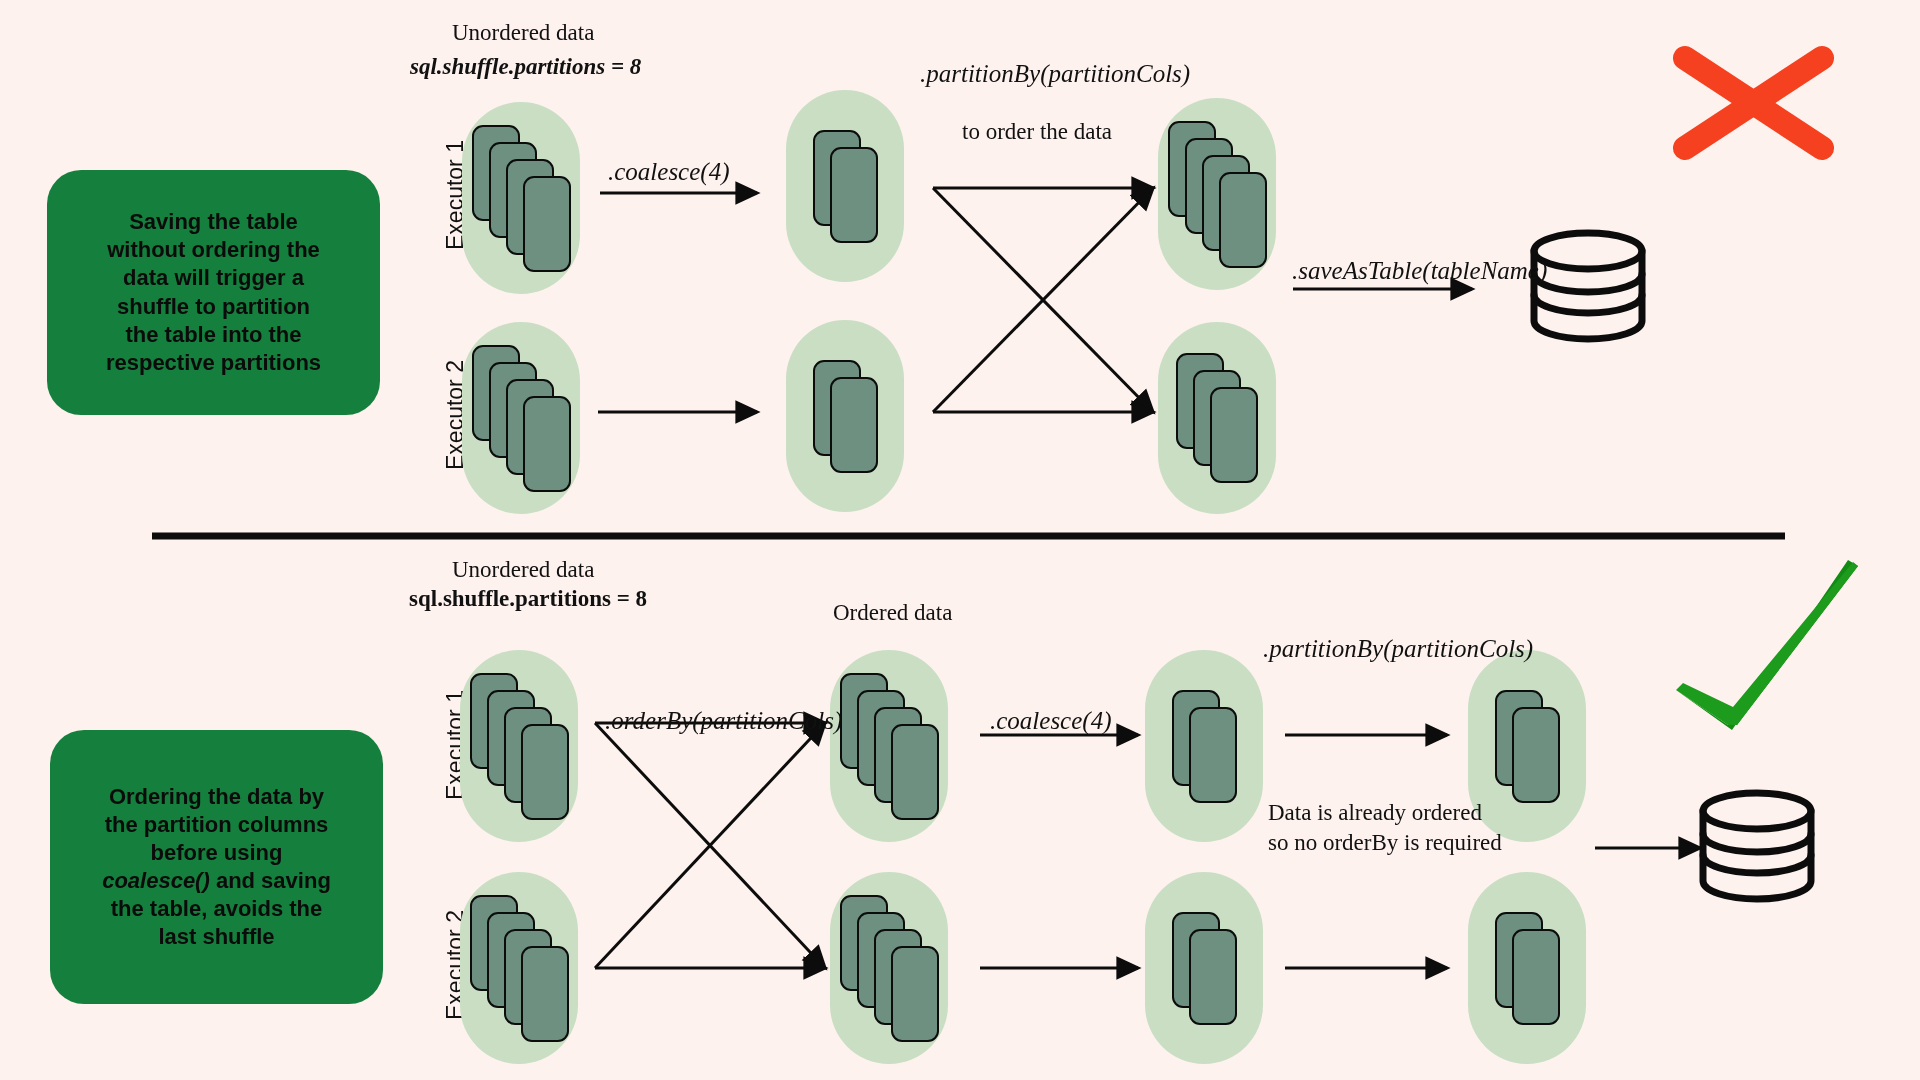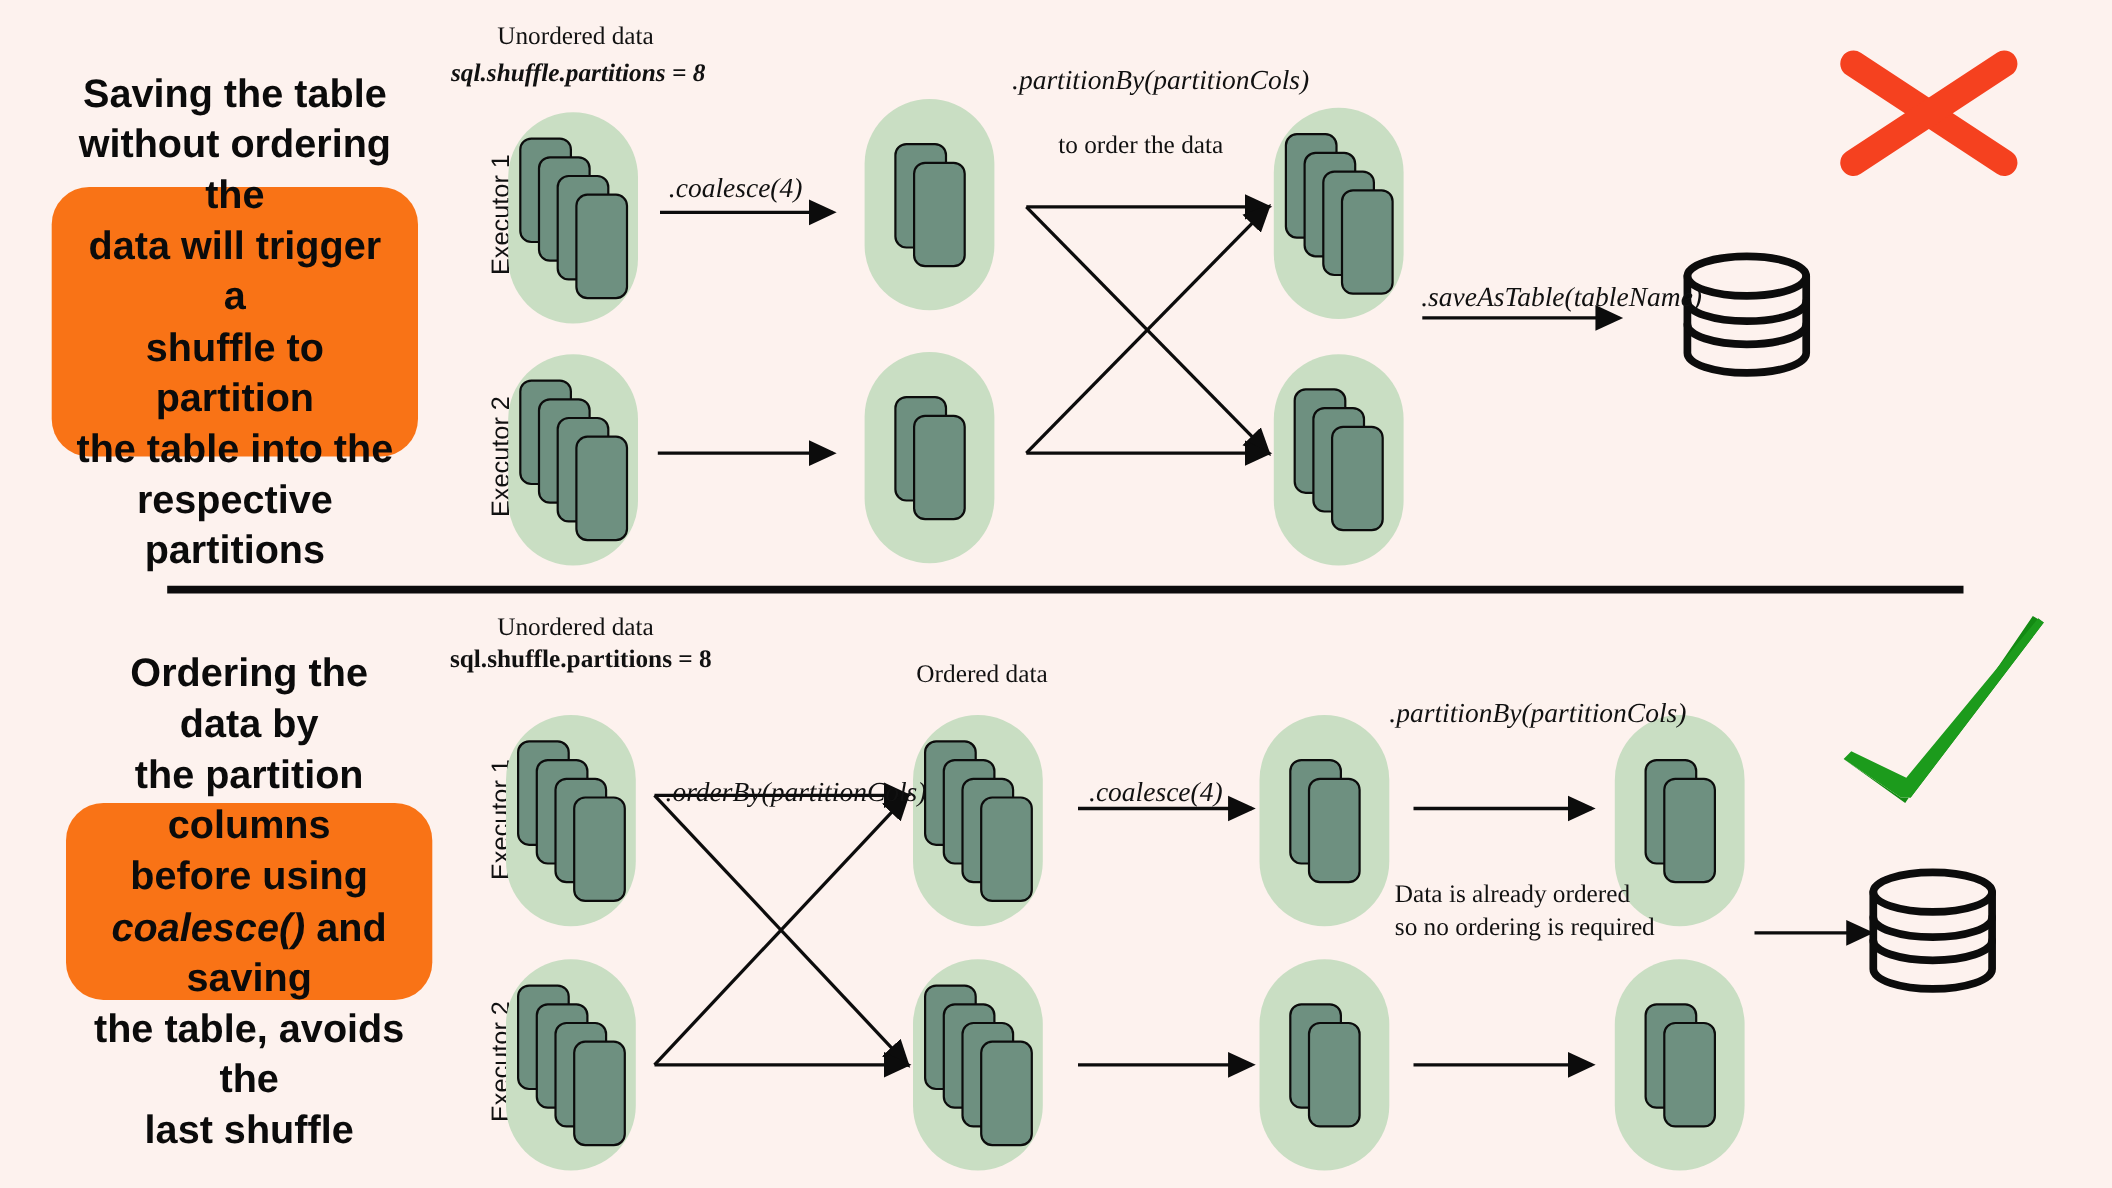--- a/index.html
+++ b/index.html
@@ -10,26 +10,26 @@
     font-family:"Liberation Sans", sans-serif;
     color:#111;
     overflow:hidden;
     position:relative;
   }
   #stage{position:absolute;left:0;top:0;width:1920px;height:1080px;}
 
   
   .callout{
     position:absolute;
-    background:#f97316;
+    background:#15803d;
     border-radius:34px;
     display:flex;align-items:center;justify-content:center;
     text-align:center;
     font-weight:bold;
-    font-size:36px;
+    font-size:22px;
     line-height:1.28;
     padding:18px 20px;
     box-sizing:border-box;
     color:#0B0B0B;
   }
   .callout .it{font-style:italic;}
 
   
   .pill{
     position:absolute;
@@ -181,21 +181,21 @@
       <div class="card" style="left: 52px; top: 65px; width: 48px; height: 96px; z-index: 12;"></div>
     </div>
 
   <div class="txt t-italic" style="left:608px;top:158px;">.coalesce(4)</div>
 
   <div class="txt t-italic" style="left:920px;top:60px;">.partitionBy(partitionCols)</div>
   <div class="txt t-plain" style="left:962px;top:119px;">to order the data</div>
 
   <div class="txt t-italic" style="left:1292px;top:257px;">.saveAsTable(tableName)</div>
 
-  <div class="callout" style="left:60px;top:730px;width:333px;height:179px;">
+  <div class="callout" style="left:50px;top:730px;width:333px;height:274px;">
     <div>
       <span>Ordering the data by</span><br>
       <span>the partition columns</span><br>
       <span>before using</span><br>
       <span class="it">coalesce()</span><span> and saving</span><br>
       <span>the table, avoids the</span><br>
       <span>last shuffle</span>
     </div>
   </div>
 
@@ -247,15 +247,15 @@
     </div>
   <div class="pill" style="left:1468px;top:872px;width:118px;height:192px;">
       <div class="card" style="left: 27px; top: 40px; width: 48px; height: 96px; z-index: 10;"></div>
       <div class="card" style="left: 44px; top: 57px; width: 48px; height: 96px; z-index: 11;"></div>
     </div>
 
   <div class="txt t-italic" style="left:605px;top:707px;">.orderBy(partitionCols)</div>
   <div class="txt t-italic" style="left:990px;top:707px;">.coalesce(4)</div>
   <div class="txt t-italic" style="left:1263px;top:635px;">.partitionBy(partitionCols)</div>
   <div class="txt t-plain" style="left:1268px;top:800px;">Data is already ordered</div>
-  <div class="txt t-plain" style="left:1268px;top:830px;">so no ordering is required</div>
+  <div class="txt t-plain" style="left:1268px;top:830px;">so no orderBy is required</div>
 
 </div>
 
 </body></html>

